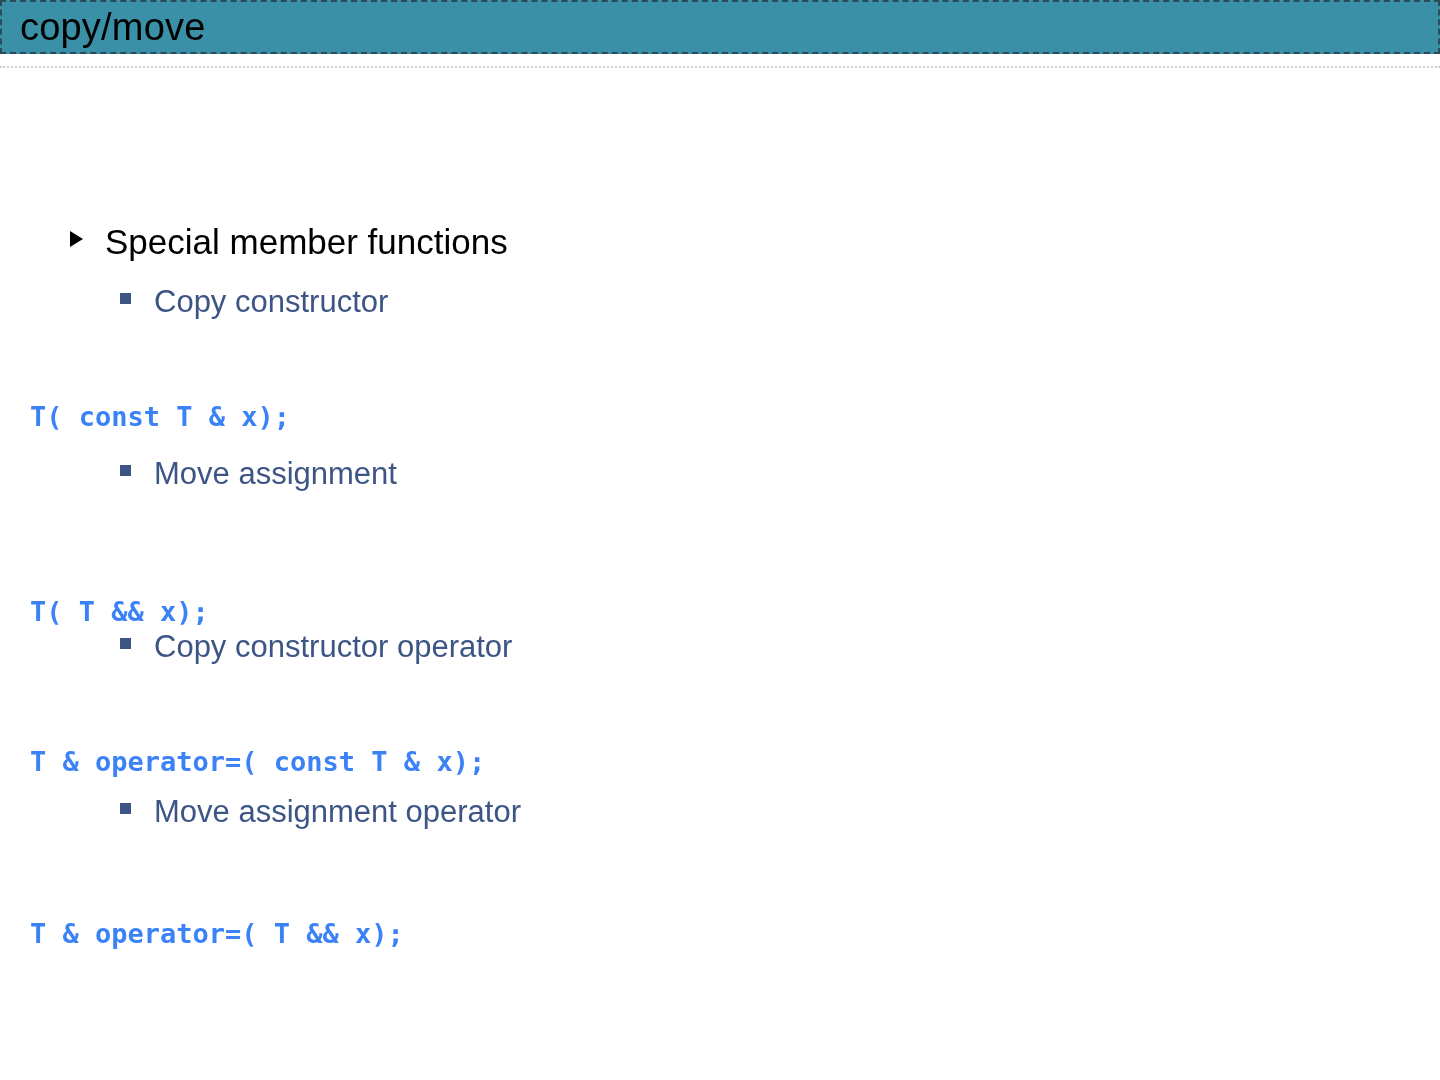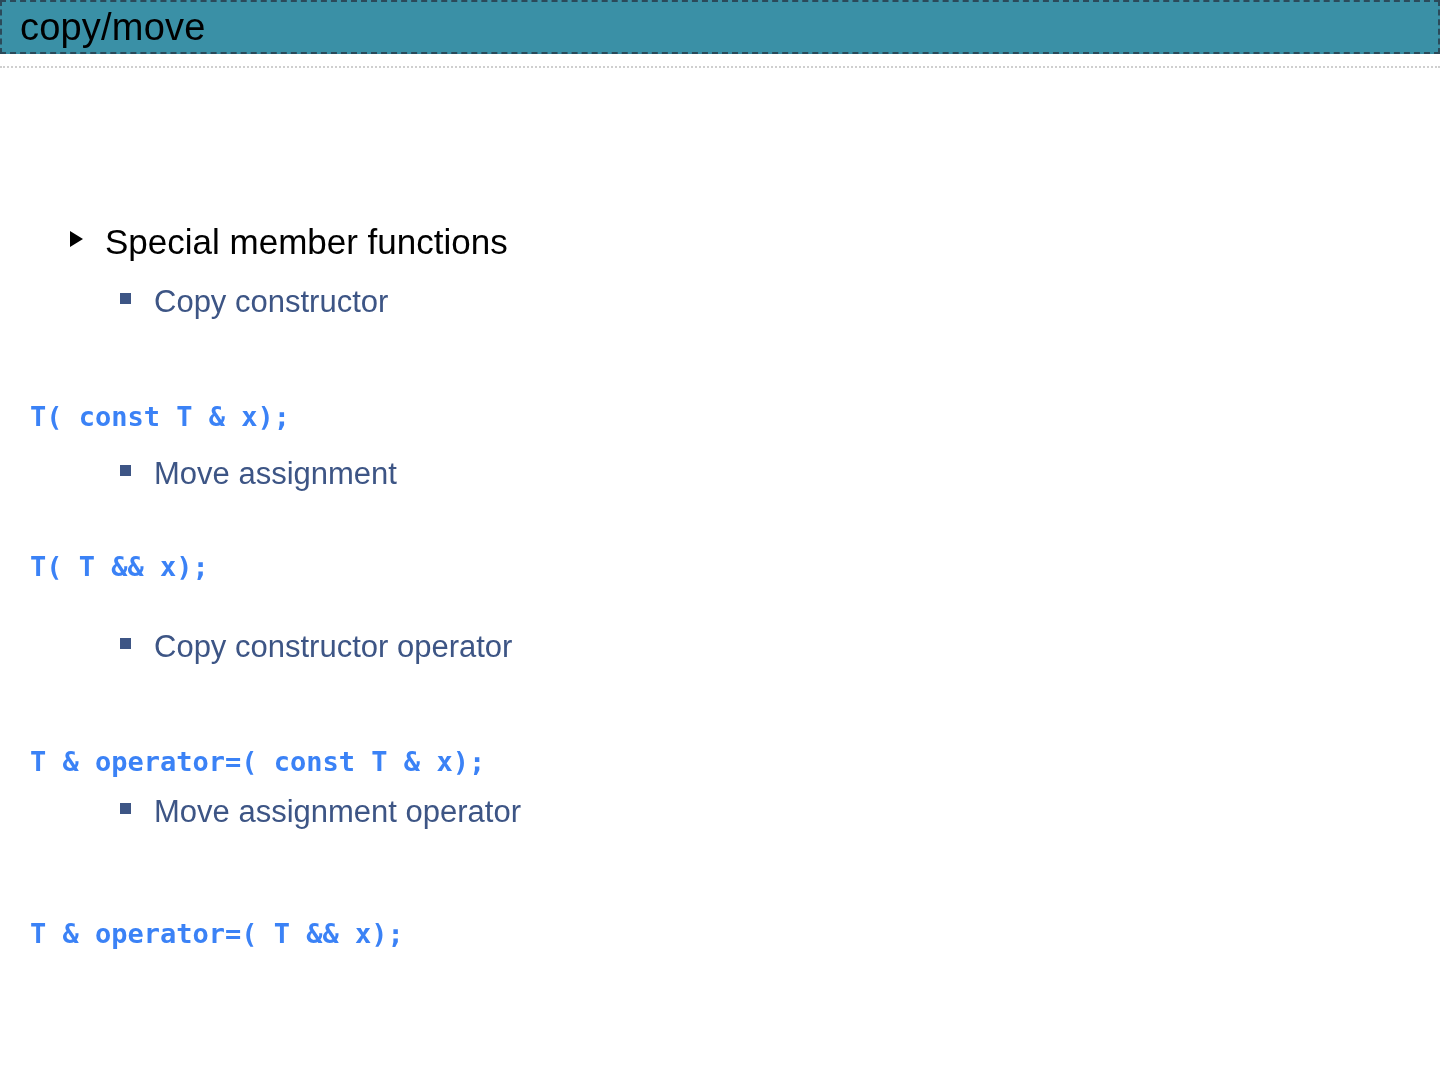--- a/index.html
+++ b/index.html
@@ -114,21 +114,21 @@
     font-weight: bold;
     color: #3b82f6;
     line-height: 1;
     white-space: pre;
   }
 
   
   .r1-sub  { top: 220px; }
   .r1-code { top: 337px; }
   .r2-sub  { top: 392px; }
-  .r2-code { top: 487px; }
+  .r2-code { top: 532px; }
   .r3-sub  { top: 565px; }
   .r3-code { top: 682px; }
   .r4-sub  { top: 730px; }
   .r4-code { top: 854px; }
 </style>
 </head>
 <body>
 
 <div class="title-bar">
   <span class="title-text">copy/move</span>

